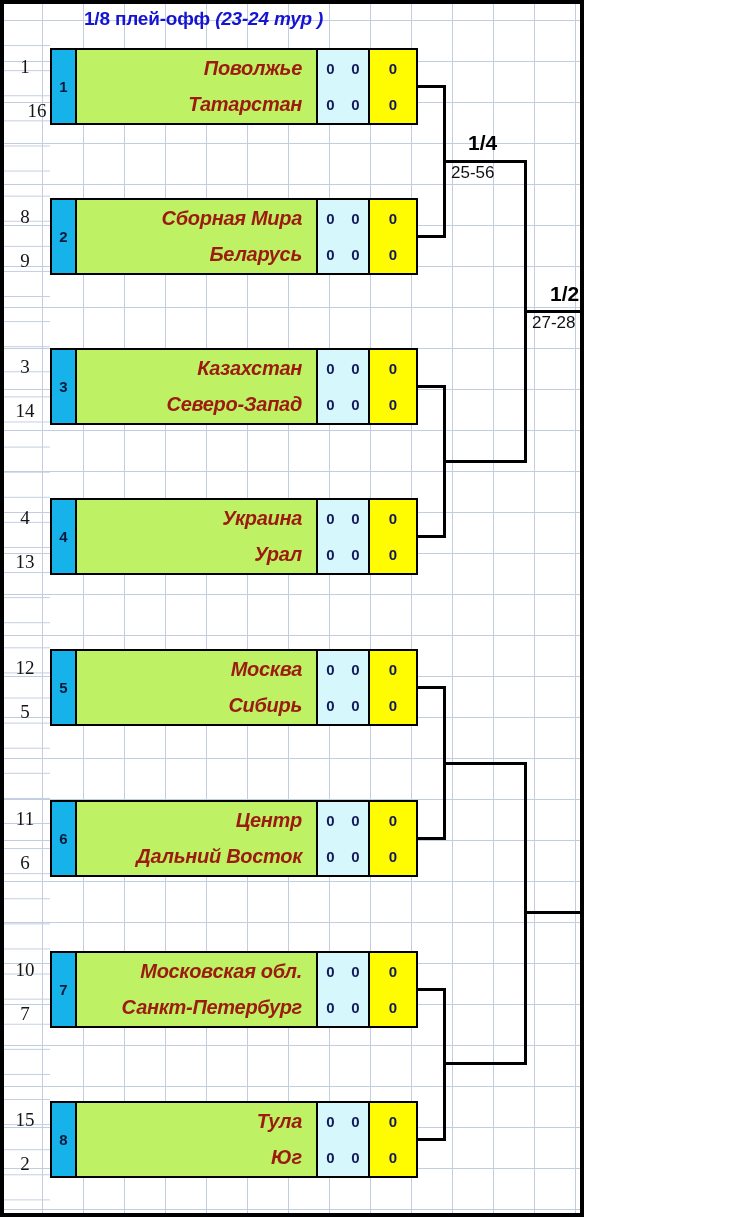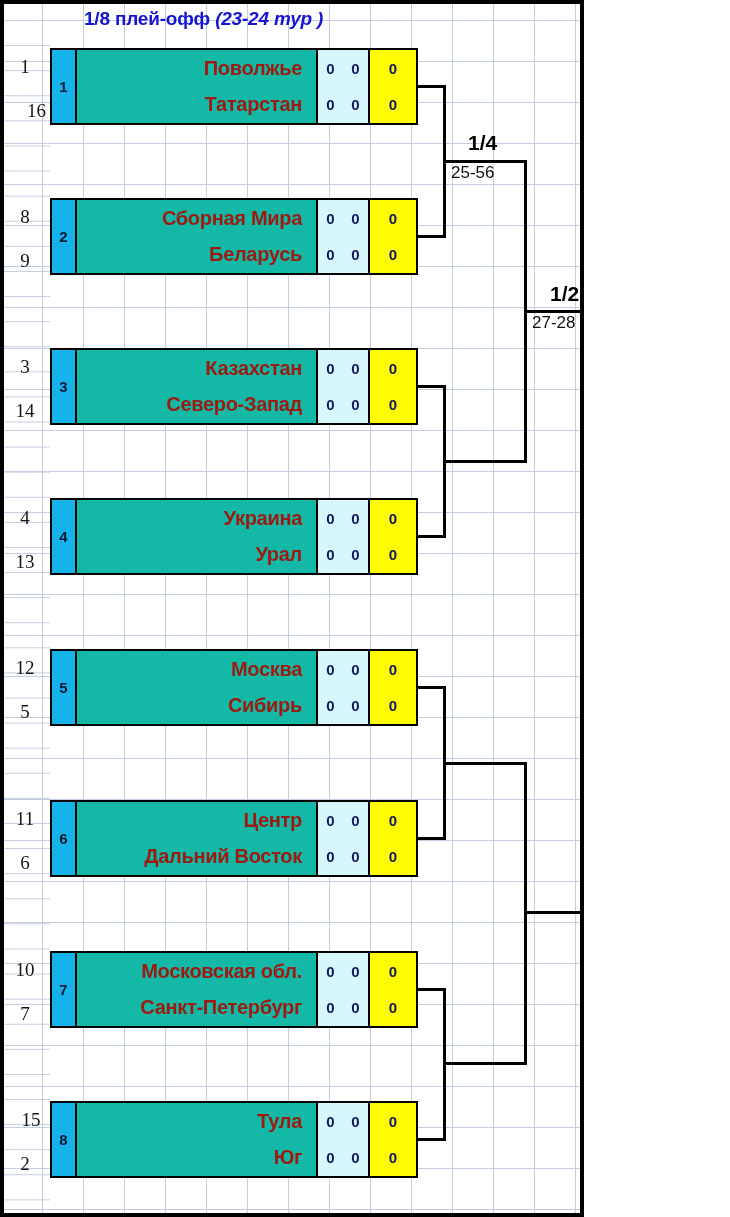--- a/index.html
+++ b/index.html
@@ -55,24 +55,25 @@
   .m-num{
     width:25px;flex:0 0 25px;
     background:#15b3ea;
     border-right:2.5px solid #000;
     display:flex;align-items:center;justify-content:center;
     font-size:15px;font-weight:bold;color:#0b1a3a;
     box-sizing:border-box;
   }
   .m-teams{
     flex:1 1 auto;
-    background:#14b8a6;
+    background:#bef264;
     display:flex;flex-direction:column;
     border-right:2.5px solid #000;
     box-sizing:border-box;
+    font-style:italic;
   }
   .team{
     flex:1 1 50%;
     display:flex;align-items:center;justify-content:flex-end;
     padding-right:14px;
     font-size:20px;font-weight:bold;
     color:#9c1b10;
     white-space:nowrap;
     letter-spacing:-0.3px;
   }
@@ -137,34 +138,34 @@
 <div id="page">
   <div id="grid"></div>
   <div id="grid-left"></div>
 
   <div class="hdr" style="left:80px; top:4px;">
     <span>1/8 плей-офф</span>
     <span class="ital">(23-24 тур )</span>
   </div>
 
   <div class="seed" style="left:0px; top:52px;">1</div>
-  <div class="seed" style="left:0px; top:96px;text-align:right;">16</div>
+  <div class="seed" style="left:12px; top:96px;">16</div>
   <div class="seed" style="left:0px; top:202px;">8</div>
   <div class="seed" style="left:0px; top:246px;">9</div>
   <div class="seed" style="left:0px; top:352px;">3</div>
   <div class="seed" style="left:0px; top:396px;">14</div>
   <div class="seed" style="left:0px; top:503px;">4</div>
   <div class="seed" style="left:0px; top:547px;">13</div>
   <div class="seed" style="left:0px; top:653px;">12</div>
   <div class="seed" style="left:0px; top:697px;">5</div>
   <div class="seed" style="left:0px; top:804px;">11</div>
   <div class="seed" style="left:0px; top:848px;">6</div>
   <div class="seed" style="left:0px; top:955px;">10</div>
   <div class="seed" style="left:0px; top:999px;">7</div>
-  <div class="seed" style="left:0px; top:1105px;padding-left:6px;">15</div>
+  <div class="seed" style="left:0px; top:1105px;">15</div>
   <div class="seed" style="left:0px; top:1149px;">2</div>
 
   <div class="match" style="left:46px; top:44px; width:368px;">
     <div class="m-num">1</div>
     <div class="m-teams">
       <div class="team">Поволжье</div>
       <div class="team">Татарстан</div>
     </div>
     <div class="m-sc">
       <div class="sc-row">

